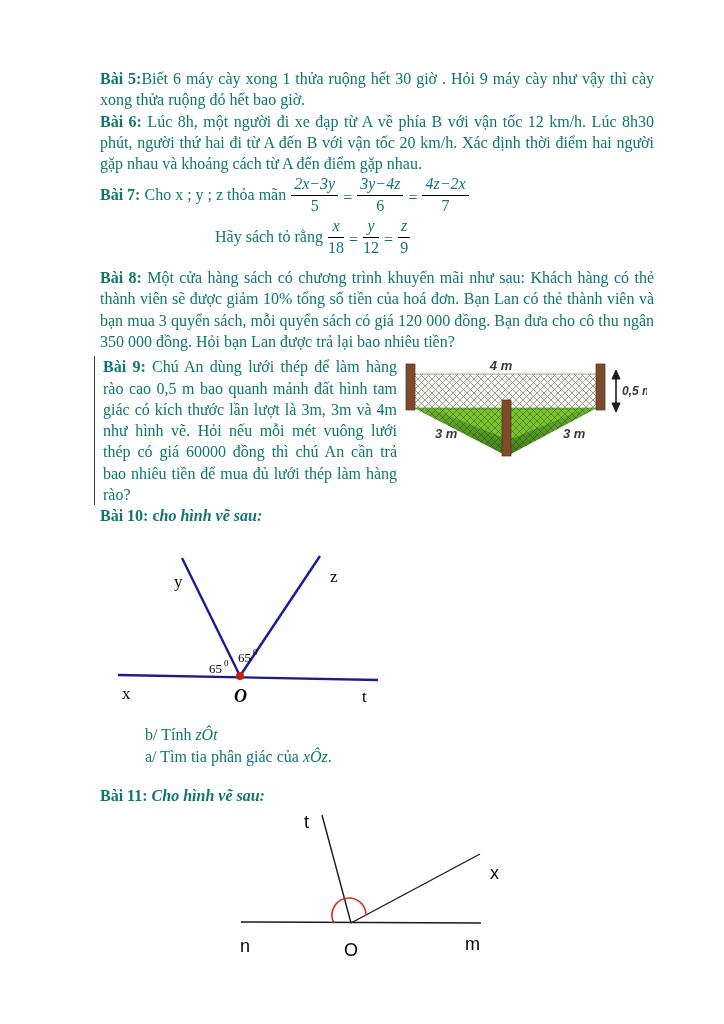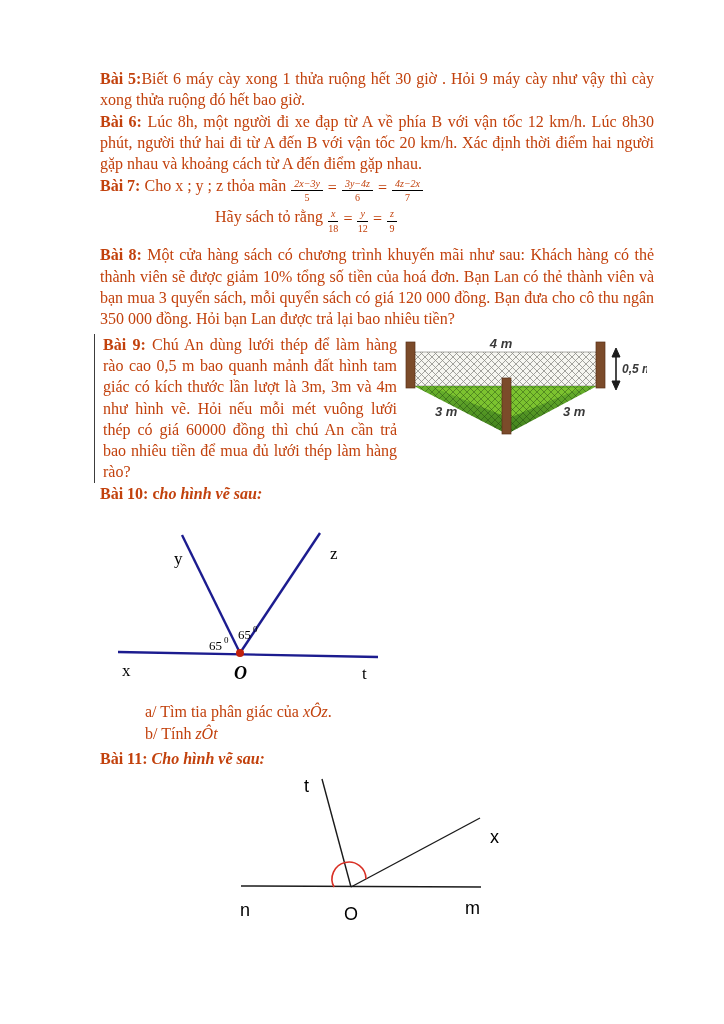--- a/index.html
+++ b/index.html
@@ -2,51 +2,51 @@
 <html><head>
 <meta charset="utf-8">
 <style>
   * { margin:0; padding:0; box-sizing:border-box; }
   html,body { background:#ffffff; }
   body { width:724px; height:1024px; overflow:hidden; }
   .page {
     width:724px; height:1024px;
     padding:68px 70px 0 100px;
     font-family:"Liberation Serif", serif;
-    font-size:16px; line-height:21.3px; color:#c2410c;
+    font-size:16px; line-height:21.3px; color:#0f766e;
     background:#ffffff;
     border-radius:21px;
   }
   .para { text-align:justify; }
   .blabel { font-weight:bold;text-align:right; }
   .bi { font-weight:bold; font-style:italic; }
   .mi { font-style:italic; }
   sup.deg { font-size:10px; vertical-align:super; line-height:0; }
 
   
   .eqrow { white-space:nowrap; margin-top:1px; }
   .eqrow2 { padding-left:115px; margin-top:2px; margin-bottom:10px; }
   .frac { display:inline-block; text-align:center; vertical-align:-10px;
-          font-size:10px; line-height:1.15; font-style:italic; padding:0 1px;}
+          font-size:16px; line-height:1.15; font-style:italic; padding:0 1px;}
   .frac .num { display:block; border-bottom:1px solid #000; padding:0 3px 1px 3px; }
   .frac .den { display:block; padding-top:1px; font-style:normal; }
   .eqsign { display:inline-block; padding:0 4px; vertical-align:-2px; }
 
   
   .b9row { display:flex; margin-top:4px; margin-left:-6px;
            border-left:1.2px solid #3c3c3c; padding-left:6px; }
   .b9text { width:296px; text-align:justify; padding-left:2px; }
   .fence-wrap { width:250px; padding-top:2px;font-style:italic; }
 
   .fig10-wrap { margin:16px 0 6px 10px; }
   .fig11-wrap { margin:0 0 4px 128px; }
 
   .qline10 { padding-left:45px; line-height:22px; }
   .qline11 { padding-left:12px; line-height:23px; }
-  .b11head { margin-top:3px;font-family:Liberation Serif, serif; }
+  .b11head { margin-top:17px;font-family:Liberation Serif, serif; }
 
   svg text { font-family:"Liberation Sans", sans-serif; }
   svg .serif { font-family:"Liberation Serif", serif; }
 </style>
 </head>
 <body>
 
 <div class="page">
 
   <p class="para"><span class="blabel">Bài 5:</span><span>Biết 6 máy cày xong 1 thửa ruộng hết 30 giờ . Hỏi 9 máy cày như vậy thì cày xong thửa ruộng đó hết bao giờ.</span></p>
@@ -119,22 +119,22 @@
       <text class="serif" x="12" y="156" font-size="17">x</text>
       <text class="serif" x="252" y="159" font-size="17">t</text>
       <text class="serif" x="124" y="159" font-size="18" font-weight="bold" font-style="italic">O</text>
       <text class="serif" x="99" y="130" font-size="13">65</text>
       <text class="serif" x="114" y="123" font-size="9">0</text>
       <text class="serif" x="128" y="119" font-size="13">65</text>
       <text class="serif" x="143" y="112" font-size="9">0</text>
     </svg>
   </div>
 
+  <p class="qline10"><span>b/  Tính </span><span class="mi">zÔt</span></p>
   <p class="qline10"><span>a/ Tìm tia phân giác của </span><span class="mi">xÔz</span><span>.</span></p>
-  <p class="qline10"><span>b/  Tính </span><span class="mi">zÔt</span></p>
 
   <p class="b11head"><span class="blabel">Bài 11: </span><span class="bi">Cho hình vẽ sau:</span></p>
 
   <div class="fig11-wrap">
     <svg width="300" height="158" viewBox="0 0 300 158">
       <g stroke="#1a1a1a" stroke-width="1.4" fill="none">
         <line x1="13" y1="116" x2="253" y2="117"></line>
         <line x1="123" y1="117" x2="94" y2="9"></line>
         <line x1="123" y1="117" x2="252" y2="48"></line>
       </g>

